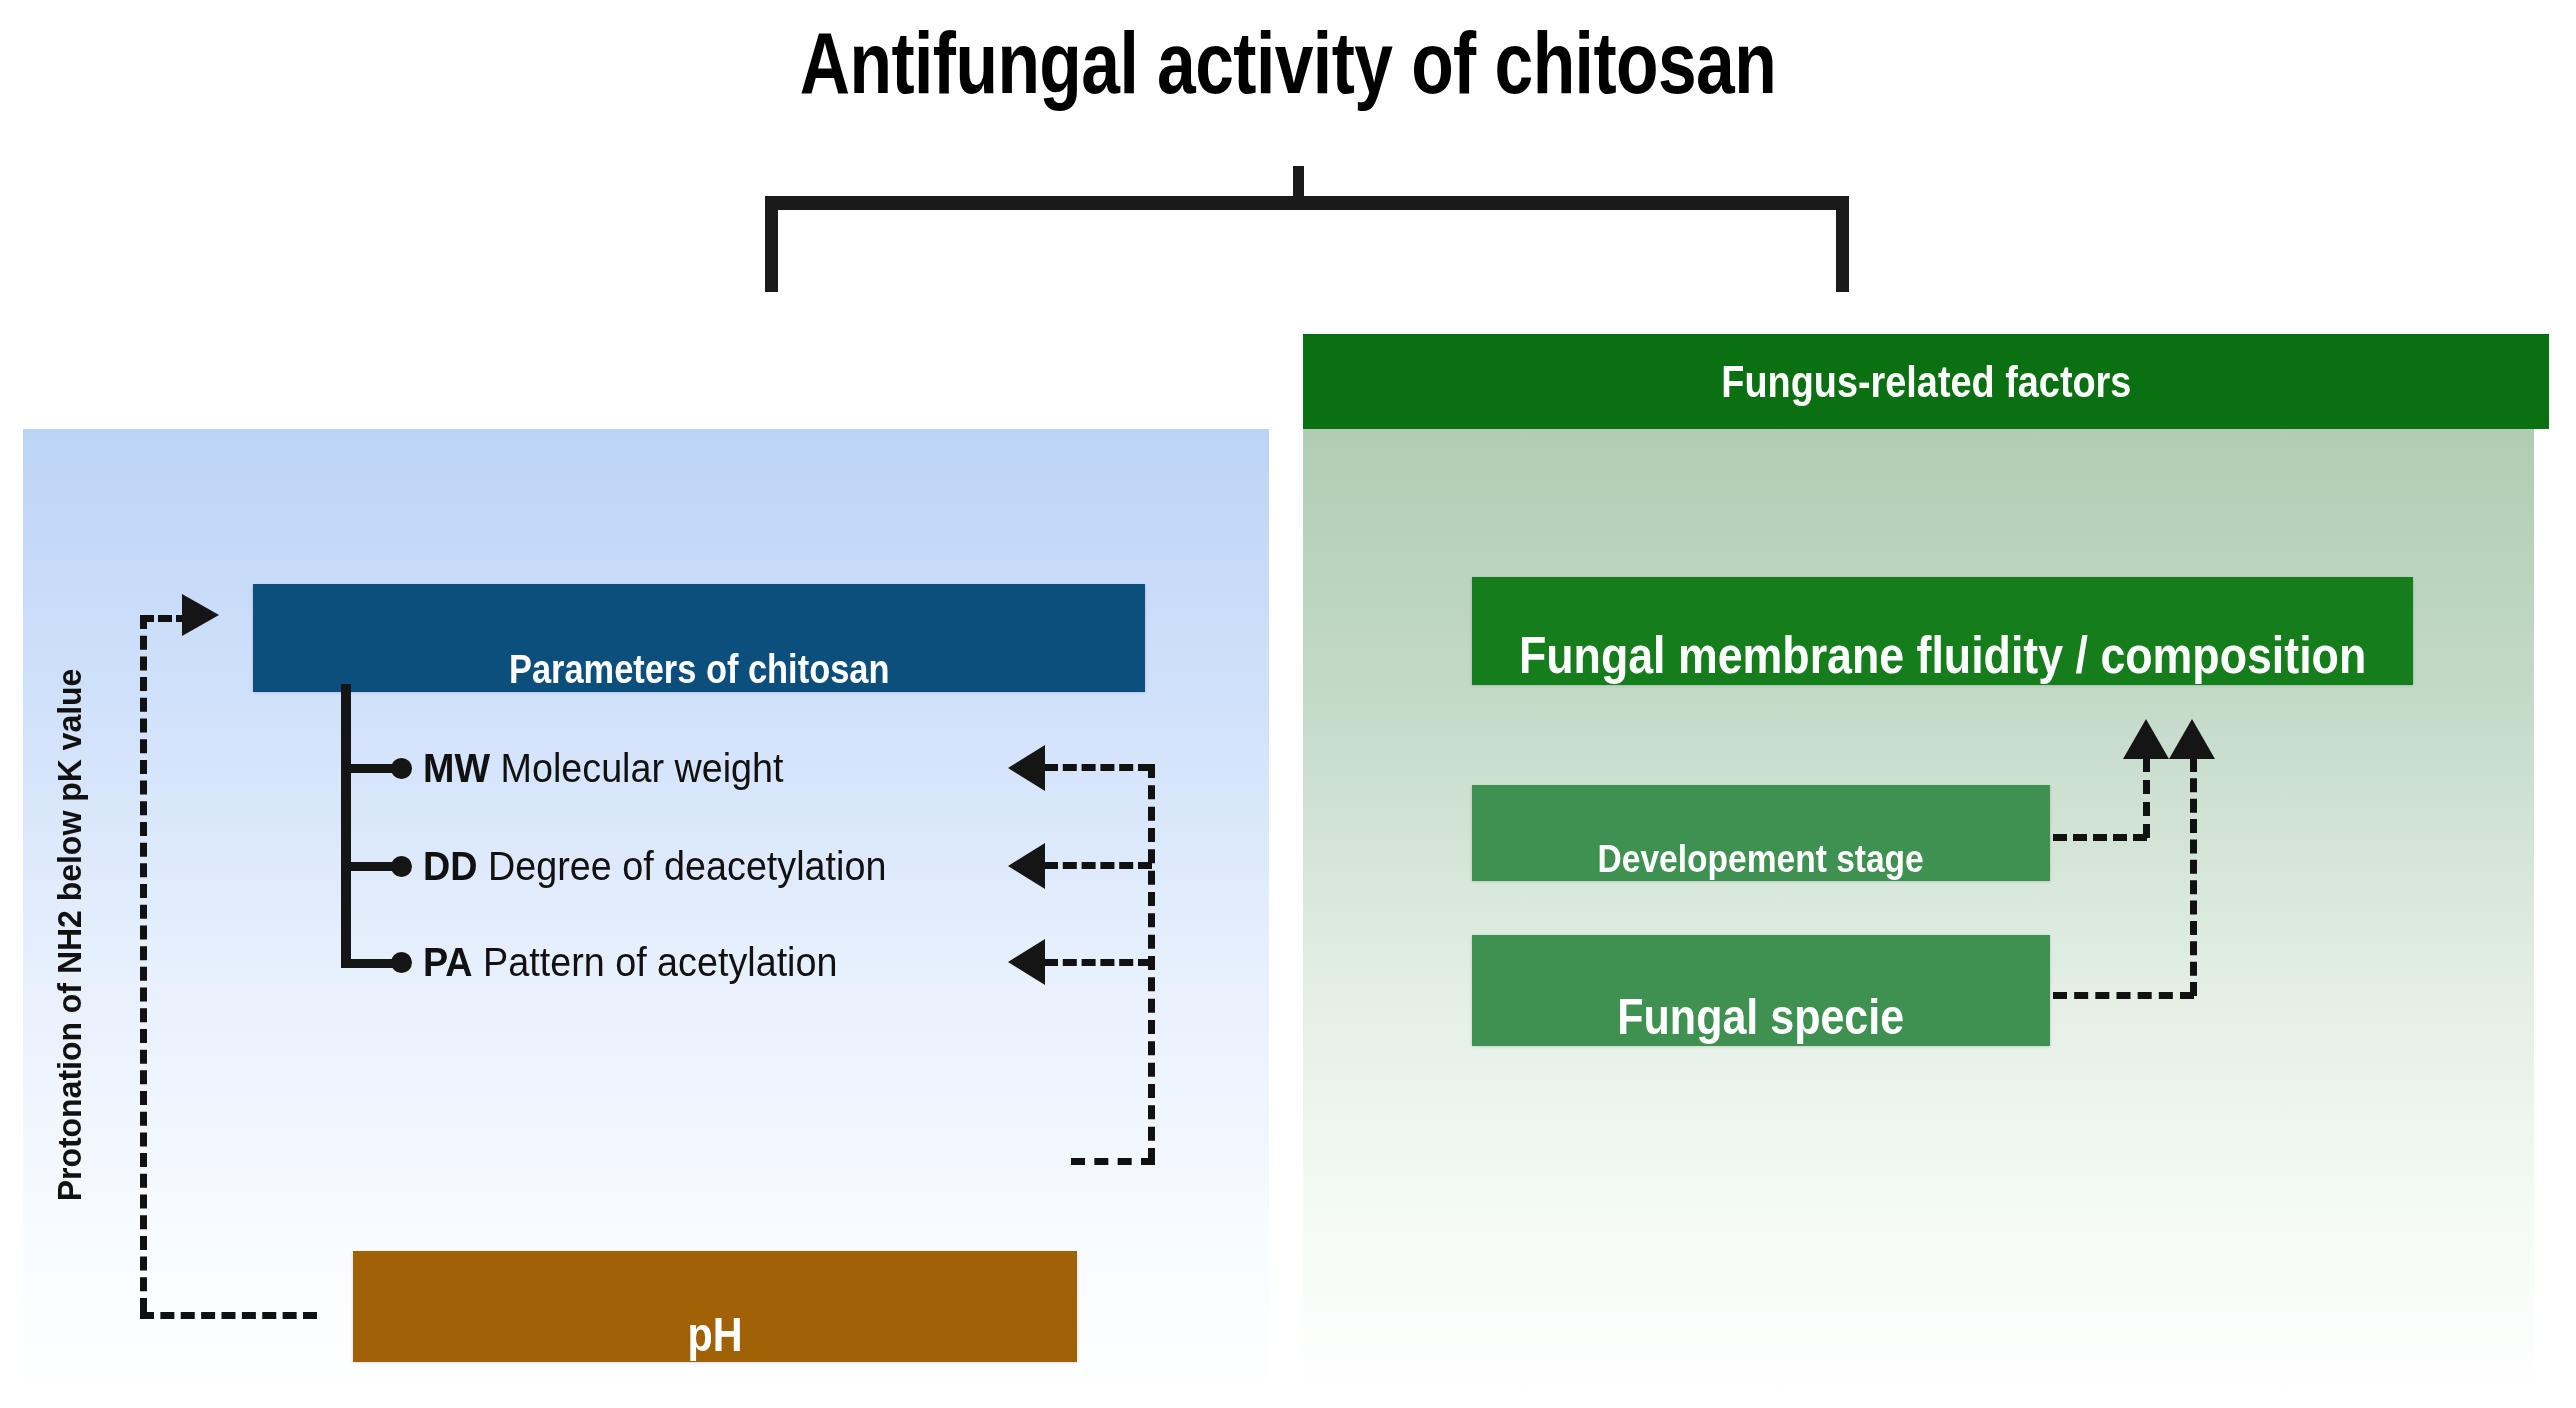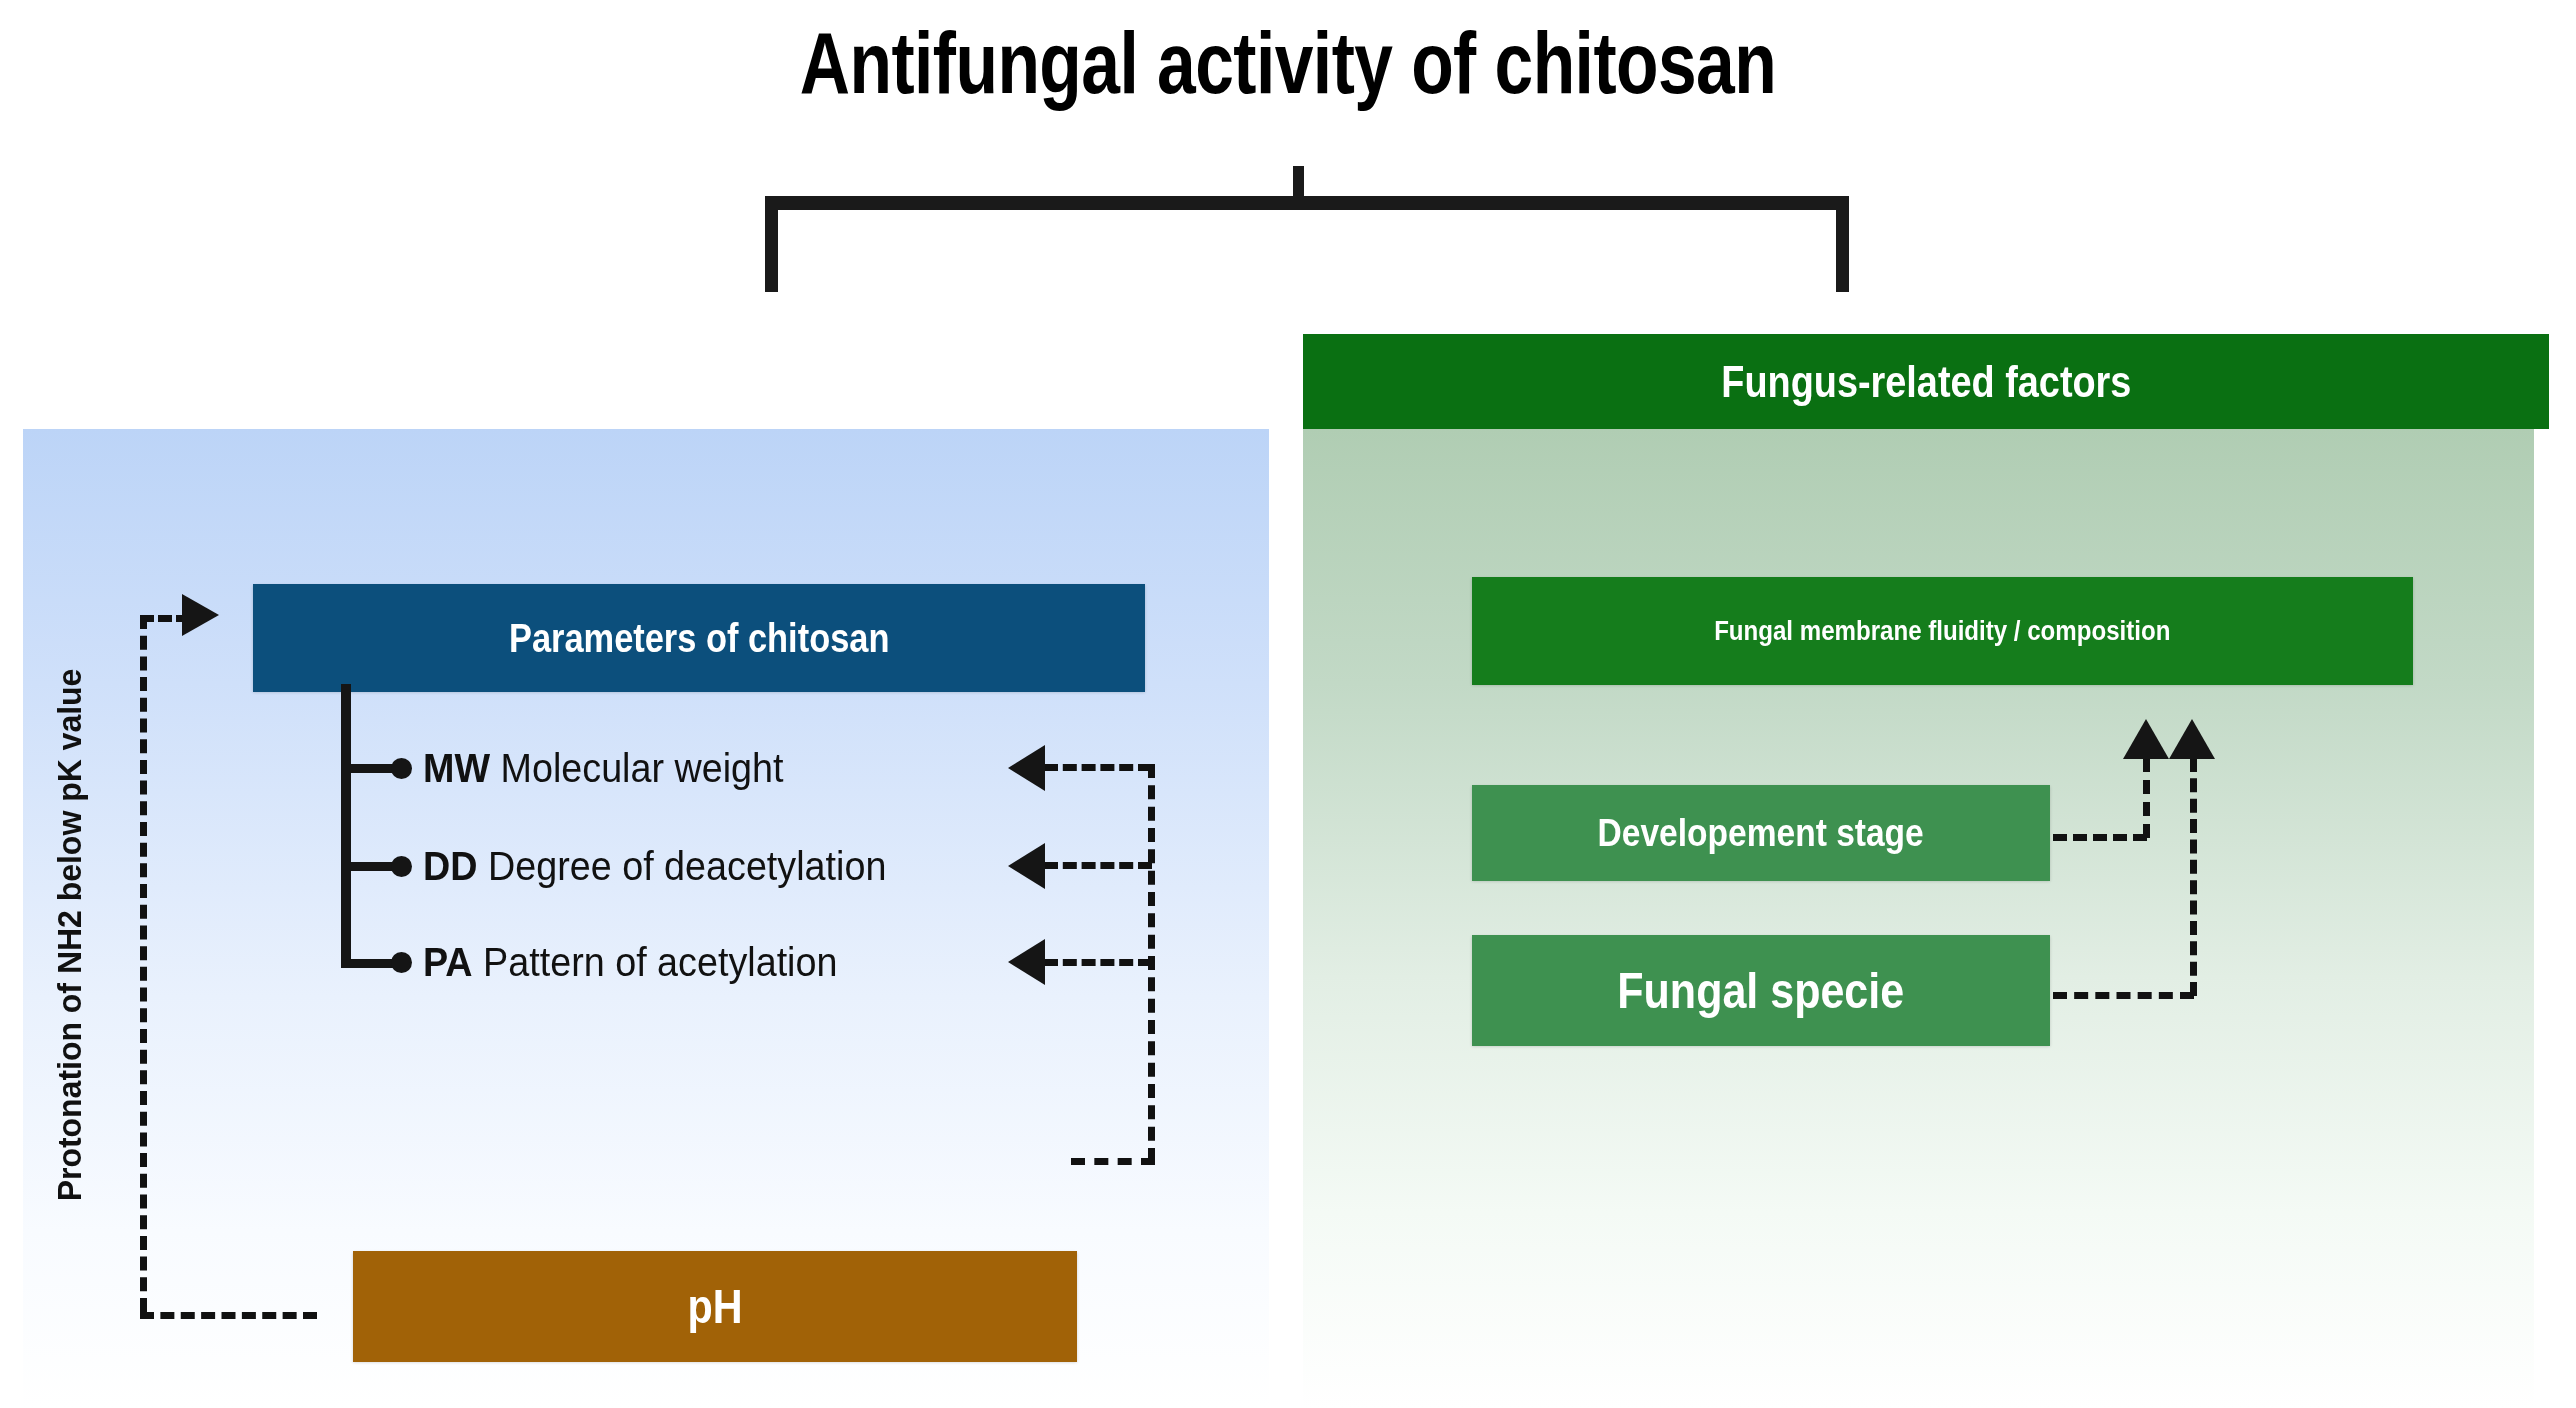--- a/index.html
+++ b/index.html
@@ -80,31 +80,31 @@
     left: 1303px; top: 334px; width: 1246px; height: 95px;
     background: #0a7012;
   }
 
   
   .ibox {
     position: absolute;
     color: #ffffff;
     font-weight: 700;
     display: flex;
-    align-items: center;
+    align-items: flex-end;
     justify-content: center;
     box-shadow: 0 1.4px 2.9px rgba(0,0,0,0.18);
   }
   .ibox > span { transform: scaleX(0.86); transform-origin: 50% 50%; white-space: nowrap; }
 
   #box-params   { left: 253px;  top: 584px;  width: 892px; height: 108px; background: #0c4f7c; font-size: 40px; }
   #box-disp     { left: 353px;  top: 1067px; width: 724px; height: 111px; background: #1287b0; font-size: 40px; }
   #box-ph       { left: 353px;  top: 1251px; width: 724px; height: 111px; background: #a16207; font-size: 48px; }
 
-  #box-membrane { left: 1472px; top: 577px;  width: 941px; height: 108px; background: #157d1c; font-size: 28px; }
+  #box-membrane { left: 1472px; top: 577px;  width: 941px; height: 108px; background: #157d1c; font-size: 52px; }
   #box-devstage { left: 1472px; top: 785px; width: 578px;  height: 96px; background: #3e9150; font-size: 39px; }
   #box-species  { left: 1472px; top: 935px; width: 578px;  height: 111px; background: #3e9150; font-size: 50px; }
 
   
   .tw { position: absolute; background: #151515; }
   #tree-vert { left: 341px; top: 684px; width: 10px; height: 284px; }
   .tree-h    { position: absolute; background: #151515; left: 341px; width: 63px; height: 9.3px; }
   .tree-dot  { position: absolute; width: 21.4px; height: 21.4px; border-radius: 50%; background: #151515; left: 391px; }
 
   

